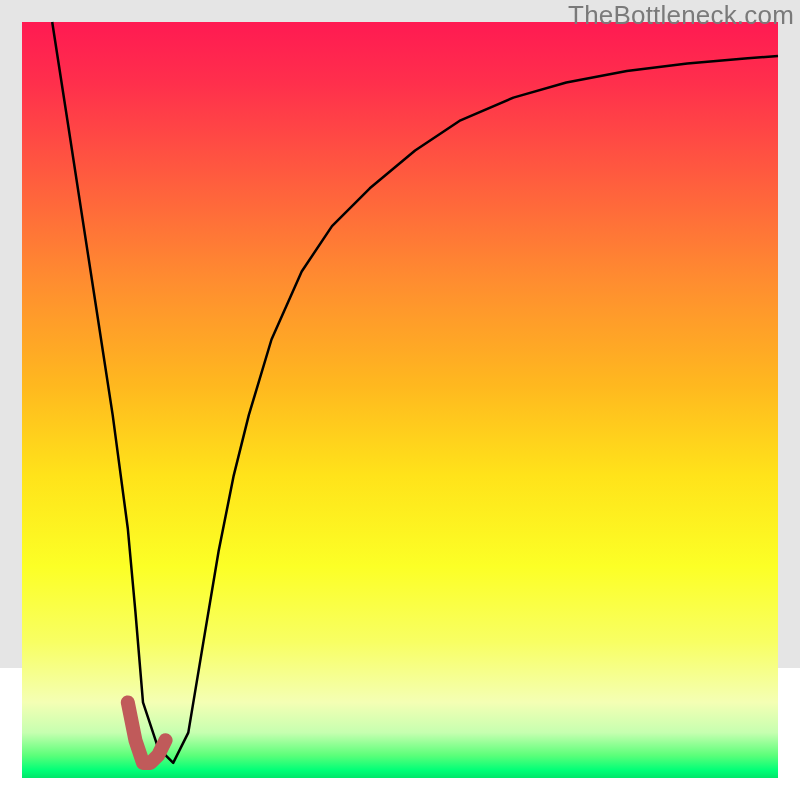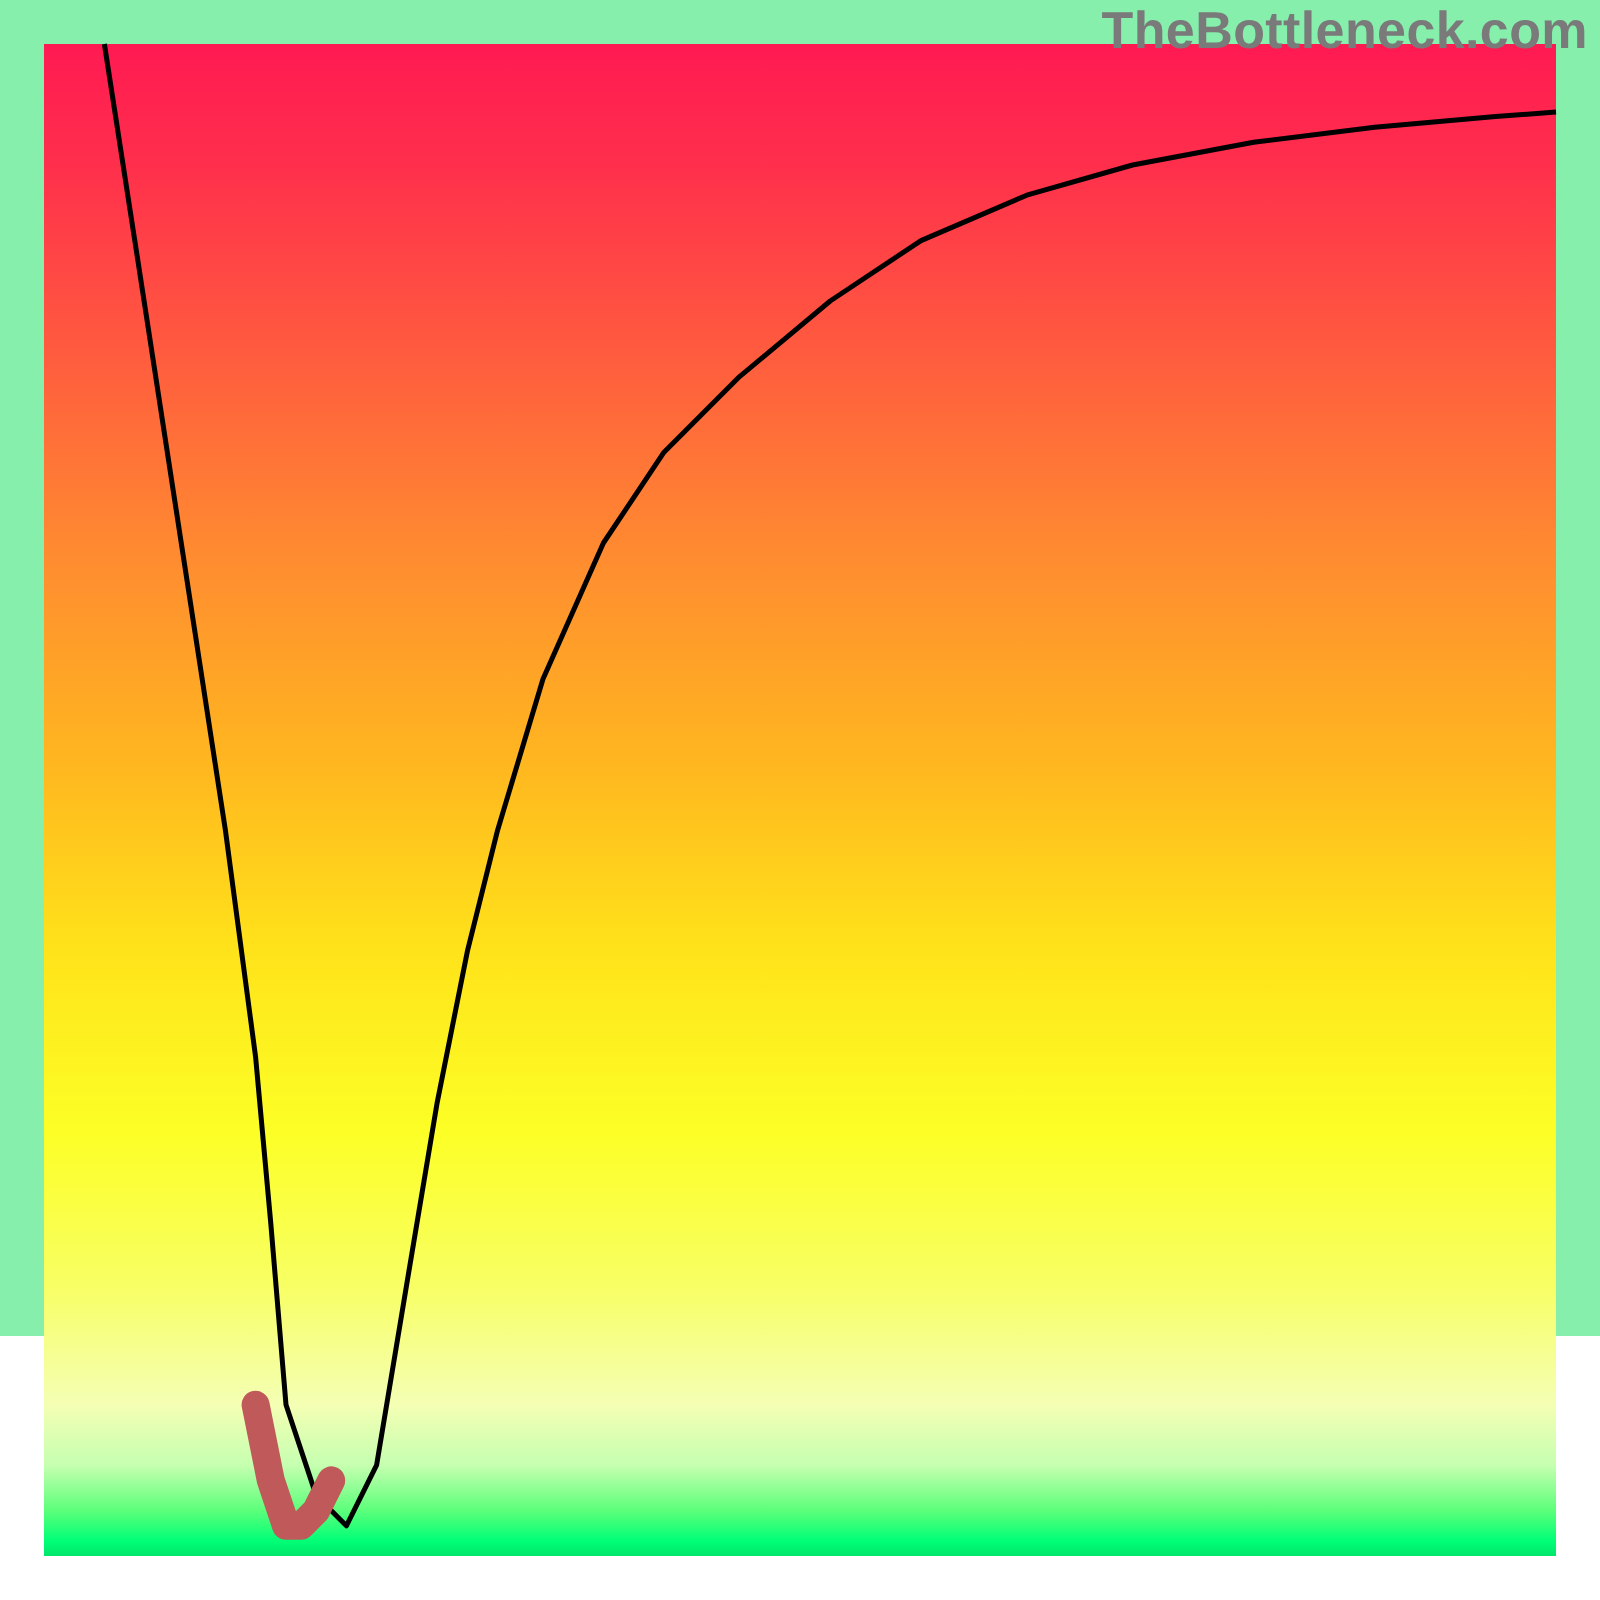--- a/index.html
+++ b/index.html
@@ -5,23 +5,22 @@
   html, body {
     margin: 0;
     padding: 0;
     width: 800px;
     height: 800px;
     overflow: hidden;
   }
   .frame {
     width: 800px;
     height: 668px;
-    background: #86efac;
+    background: #e5e5e5;
     position: relative;
-    font-weight: bold;
   }
   .plot-area {
     position: absolute;
     left: 22px;
     top: 22px;
     width: 756px;
     height: 756px;
     background: linear-gradient(
       to bottom,
       #ff1a52 0%,

